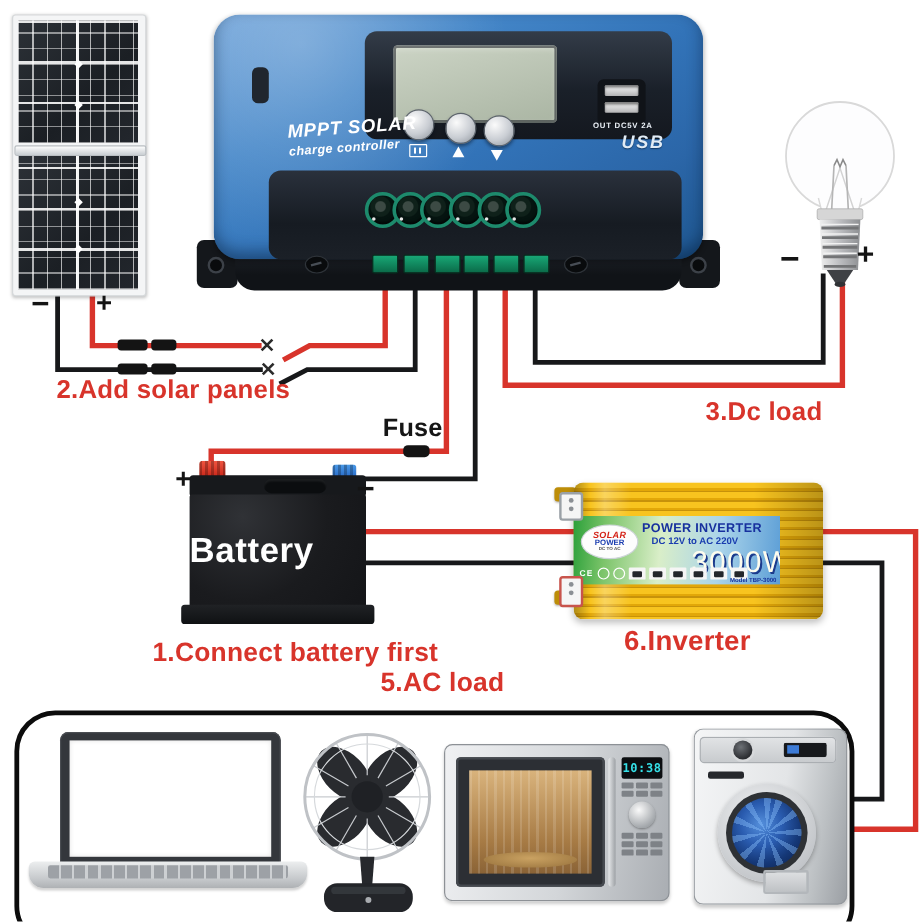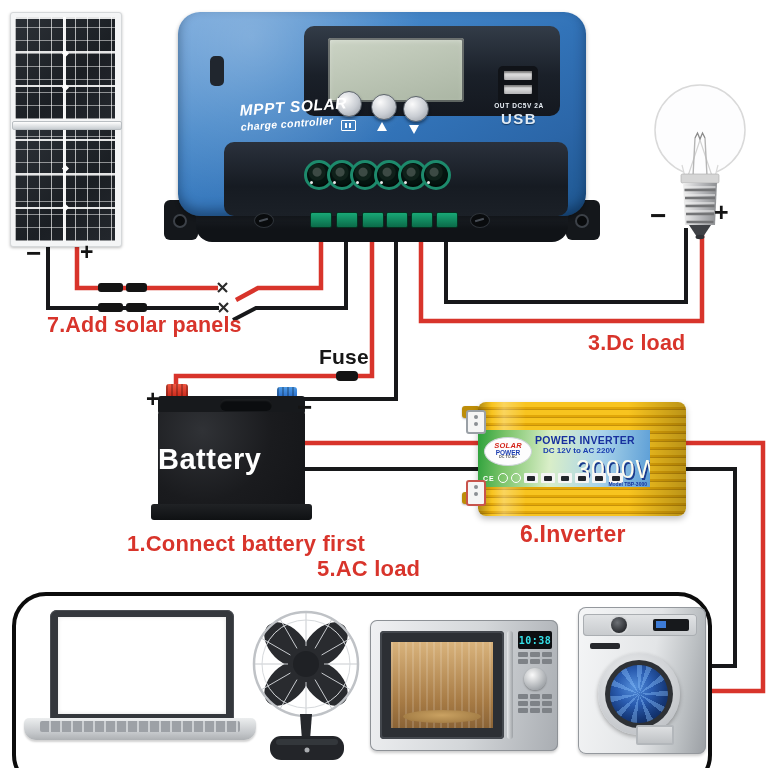--- a/index.html
+++ b/index.html
@@ -53,22 +53,22 @@
   .btn{position:absolute;width:24px;height:24px;border-radius:50%;
       background:radial-gradient(circle at 35% 30%,#fbfbfb,#c9cdd3 55%,#8e949c);
       border:1px solid #5d646c;box-shadow:0 2px 3px rgba(0,10,25,.45);}
   .btn-ico{position:absolute;z-index:4;}
   .ico-batt{width:13px;height:9px;border:1.5px solid #fff;border-radius:1px;
       background:linear-gradient(90deg,#fff 0 2px,transparent 2px 4px,#fff 4px 6px,transparent 6px) center/7px 5px no-repeat;}
   .tri-up{width:0;height:0;border-left:5.5px solid transparent;border-right:5.5px solid transparent;border-bottom:9px solid #fff;}
   .tri-dn{width:0;height:0;border-left:5.5px solid transparent;border-right:5.5px solid transparent;border-top:9px solid #fff;}
   .usb-out{position:absolute;left:306px;top:90px;width:70px;text-align:center;color:#e9eff5;
       font-size:6.5px;font-weight:700;letter-spacing:.6px;}
-  .usb-word{position:absolute;left:306px;top:98px;width:70px;text-align:center;color:#e2ecf5;
-      font-size:15px;font-weight:800;letter-spacing:1.5px;text-shadow:0 1px 1px rgba(0,25,50,.6);}
+  .usb-word{position:absolute;left:306px;top:98px;width:70px;text-align:right;color:#e2ecf5;
+      font-size:15px;font-weight:800;font-style:italic;letter-spacing:1.5px;text-shadow:0 1px 1px rgba(0,25,50,.6);}
   .term-band{position:absolute;left:46px;top:130px;width:344px;height:74px;border-radius:10px;
       background:linear-gradient(180deg,#2a313c,#161b22 60%,#1b2027);}
   .screw{position:absolute;top:154px;width:24px;height:24px;border-radius:50%;
       background:radial-gradient(circle at 42% 38%,#3c4a44 0 4px,#0f211a 5px 8px,#051410 9px);
       border:3px solid #1d8a6c;box-shadow:inset 0 -2px 2px rgba(0,0,0,.6);}
   .screw::after{content:"";position:absolute;left:3px;bottom:3px;width:3px;height:3px;border-radius:50%;background:#e8e8e8;}
   .ctrl-bar{position:absolute;left:30px;top:192px;width:372px;height:44px;
       border-radius:8px 8px 16px 16px;background:linear-gradient(180deg,#262b33,#101317 70%);}
   .slot{position:absolute;top:206px;width:20px;height:14px;border-radius:2px;border:1px solid #05301f;
       background:linear-gradient(180deg,#18a876,#0b6b49);}
@@ -431,18 +431,18 @@
     <div class="wm-slot"></div>
     <div class="wm-door">
       <div class="wm-rim">
         <div class="wm-drum"></div>
       </div>
     </div>
     <div class="wm-drawer"></div>
   </div>
 </div>
 
-<span class="lbl" style="left:47px;top:313px;font-size:21.5px;">7.Add solar panels</span>
+<span class="lbl" style="left:47px;top:313px;font-size:21.5px;">2.Add solar panels</span>
 <span class="lbl lbl-dark" style="left:319px;top:345px;font-size:21px;">Fuse</span>
 <span class="lbl" style="left:588px;top:331px;font-size:21.5px;">3.Dc load</span>
 <span class="lbl" style="left:127px;top:531px;font-size:22px;">1.Connect battery first</span>
 <span class="lbl" style="left:520px;top:521px;font-size:23px;">6.Inverter</span>
 <span class="lbl" style="left:317px;top:556px;font-size:22px;">5.AC load</span>
 
 </body></html>

